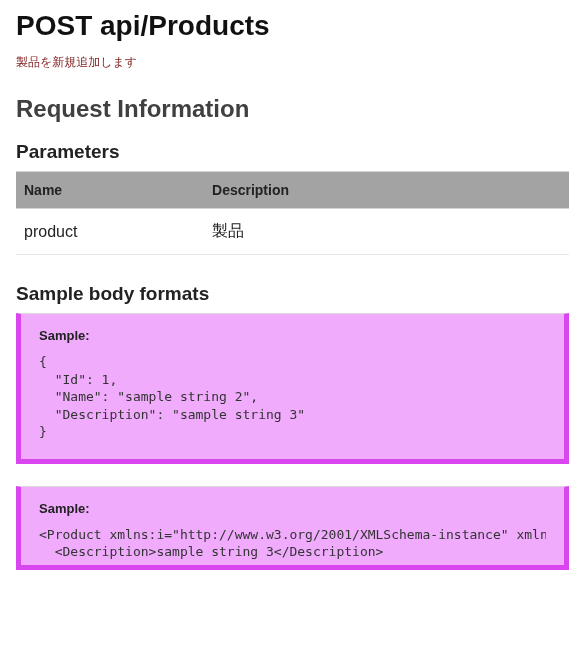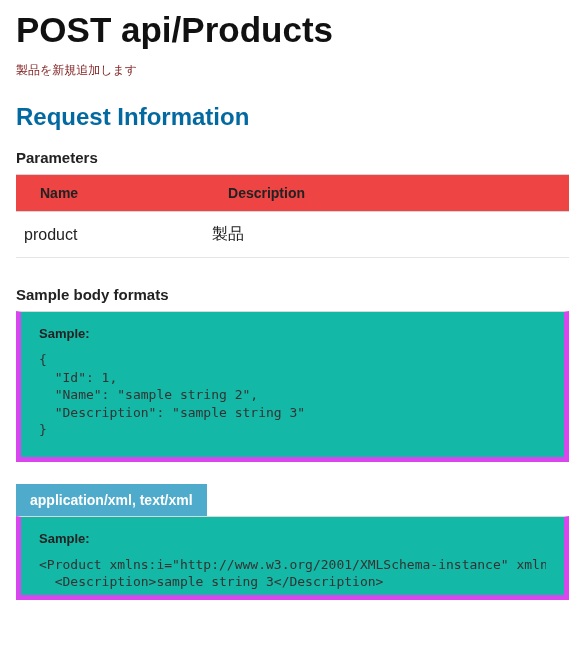--- a/index.html
+++ b/index.html
@@ -5,73 +5,73 @@
   * { box-sizing: border-box; }
   body {
     margin: 0;
     padding: 10px 16px;
     font-family: "Segoe UI", Arial, sans-serif;
     color: #222;
     background: #fff;
     width: 585px;
   }
   h1.page-title {
-    font-size: 35px;
+    font-size: 28px;
     font-weight: 700;
     margin: 0 0 12px 0;
     color: #111;
   }
   p.desc {
     font-size: 12px;
     margin: 0 0 24px 0;
     color: #7f1d1d;
   }
   h2.section {
     font-size: 24px;
     font-weight: 700;
     margin: 16px 0 18px 0;
-    color: #0369a1;
+    color: #404040;
   }
   h3.subsection {
-    font-size: 15px;
+    font-size: 19px;
     font-weight: 700;
     margin: 0 0 8px 0;
   }
   table.params {
     width: 100%;
     border-collapse: collapse;
     margin-bottom: 28px;
   }
   table.params th {
-    background: #ef4444;
+    background: #a3a3a3;
     text-align: left;
     font-size: 14px;
     font-weight: 700;
-    padding: 10px 24px;
+    padding: 10px 8px;
     border-top: 1px solid #d5d5d5;
     border-bottom: 1px solid #d5d5d5;
   }
   table.params td {
     font-size: 16px;
     padding: 12px 8px;
     border-bottom: 1px solid #e5e5e5;
   }
   .format-block { margin-bottom: 22px; }
   .format-tab {
     display: inline-block;
     background: #4eabcb;
     color: #fff;
     font-size: 14px;
     font-weight: 700;
     padding: 8px 14px;
   }
   .format-body {
     border: 5px solid #d946ef;
     border-top: 1px solid #d9d9d9;
-    background: #14b8a6;
+    background: #f0abfc;
     padding: 14px 18px 18px 18px;
   }
   .sample-label {
     font-size: 13px;
     font-weight: 700;
     margin: 0 0 10px 0;
   }
   pre.sample {
     margin: 0;
     font-family: "Consolas", "Menlo", monospace;
@@ -114,19 +114,18 @@
     <p class="sample-label">Sample:</p>
     <pre class="sample">{
   "Id": 1,
   "Name": "sample string 2",
   "Description": "sample string 3"
 }</pre>
   </div>
 </div>
 
 <div class="format-block">
-  <div class="format-tab">application/xml, text/xml</div>
   <div class="format-body" style="padding-bottom:4px;">
     <p class="sample-label">Sample:</p>
     <pre class="sample">&lt;Product xmlns:i="http://www.w3.org/2001/XMLSchema-instance" xmlns="http://schemas.datacontract.org/2004/07/Help.Models"&gt;
   &lt;Description&gt;sample string 3&lt;/Description&gt;</pre>
   </div>
 </div>
 
 </body></html>

